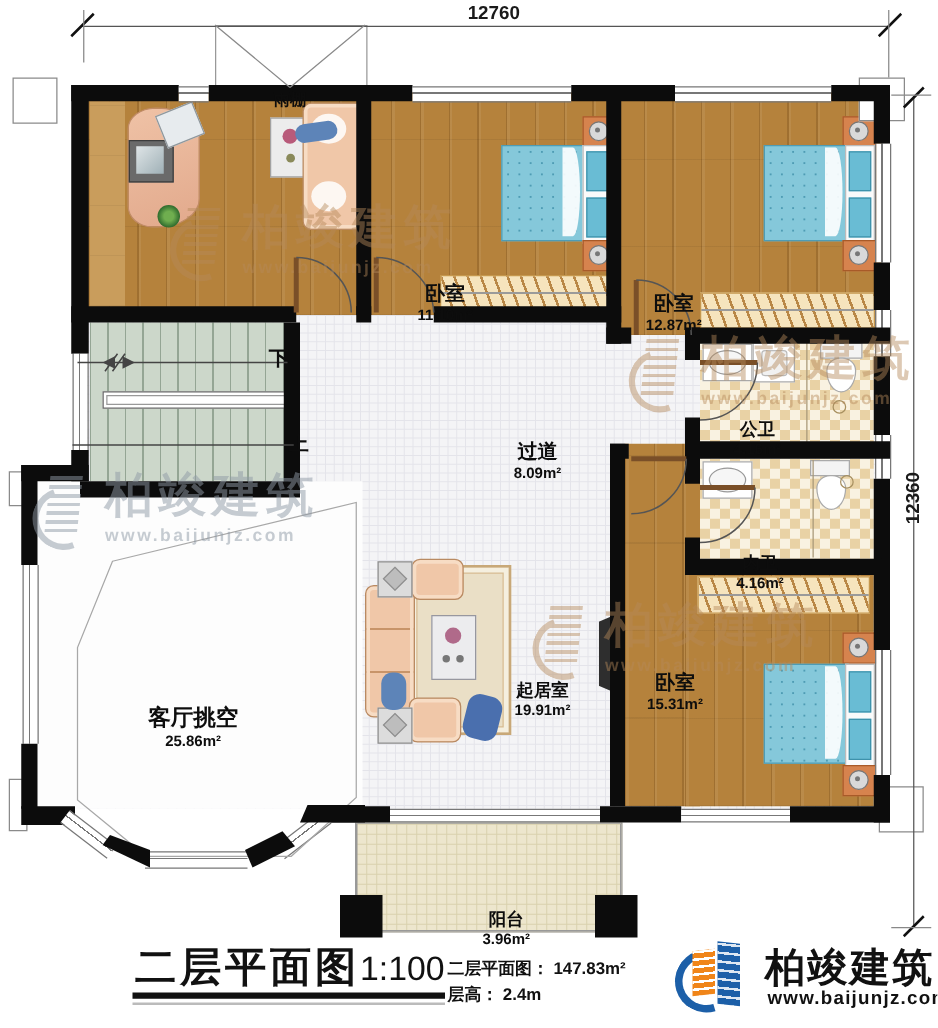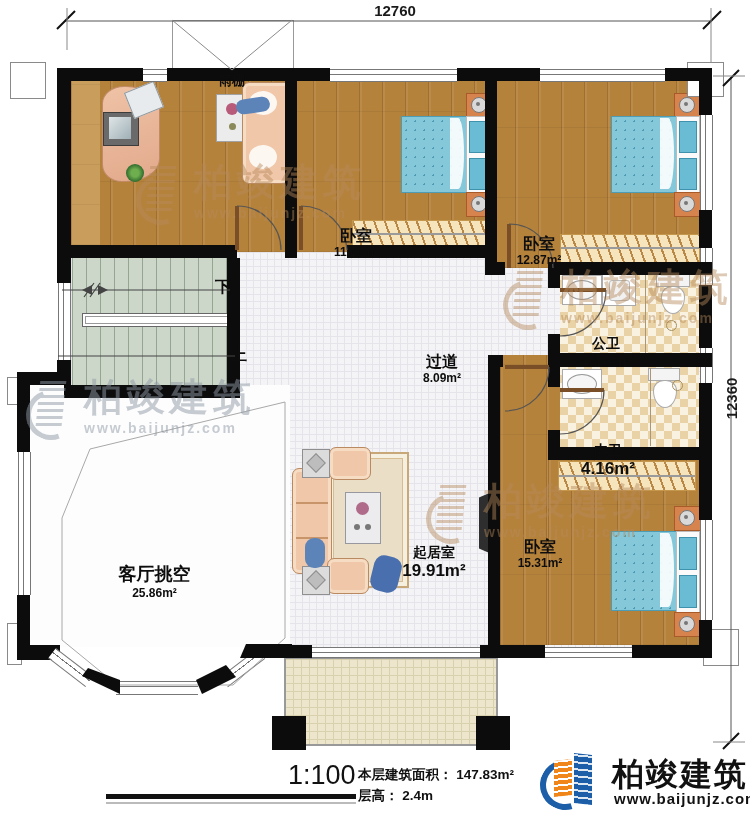--- a/index.html
+++ b/index.html
@@ -43,21 +43,21 @@
   .lamp::after{content:"";position:absolute;left:4px;top:4px;width:4px;height:4px;border-radius:50%;background:#777;}
   .wardrobe{position:absolute;z-index:2;background:#f6e4bd;border:1px solid #c5974d;
         background-image:linear-gradient(to bottom,transparent 46%,#9a9a9a 46%,#9a9a9a 52%,transparent 52%),
         repeating-linear-gradient(70deg,transparent 0 8px,#b98746 8px 10px);}
   .whitebox{position:absolute;z-index:2;background:#fff;border:1px solid #aaa;}
   .rlabel{position:absolute;z-index:7;text-align:center;line-height:1.2;color:#0d0d0d;margin-top:44px;}
   .rname{font-size:16px;font-weight:bold;}
   .rarea{font-size:12px;font-weight:bold;}
   .rlabel.big .rname{font-size:18px;}
   .rlabel.sm .rname{font-size:14px;}
-  .rlabel.sm .rarea{font-size:17px;}
+  .rlabel.sm .rarea{font-size:12px;}
   .dimtext{position:absolute;z-index:7;font-size:15px;font-weight:bold;text-align:center;color:#1a1a1a;}
   .updown{position:absolute;z-index:7;font-size:16px;font-weight:bold;color:#0d0d0d;}
   .wm{position:absolute;z-index:6;display:flex;align-items:center;gap:12px;pointer-events:none;}
   .wm .txt .wm-name{font-size:38px;font-weight:bold;letter-spacing:5px;line-height:1;}
   .wm .txt .wm-url{font-size:14px;font-weight:bold;letter-spacing:2px;margin-top:4px;}
   .wm-tan{color:#b5895a;opacity:0.45;}
   .wm-gray{color:#8f9aa6;opacity:0.5;}
   .wm-logo{width:44px;height:58px;position:relative;flex:none;}
   .wm-logo::before{content:"";position:absolute;left:10px;top:2px;width:26px;height:46px;
         background:repeating-linear-gradient(0deg,currentColor 0 3px,transparent 3px 7px);transform:skewX(-6deg);}
@@ -306,21 +306,21 @@
   </svg>
 
   <div class="rlabel" style="left:296px;top:182px;width:120px;">
     <div class="rname">卧室</div>
       <div class="rarea">11.10m²</div>
   </div>
   <div class="rlabel" style="left:479px;top:190px;width:120px;">
     <div class="rname">卧室</div>
       <div class="rarea">12.87m²</div>
   </div>
-  <div class="rlabel" style="left:402px;top:308px;width:80px;">
+  <div class="rlabel" style="left:390px;top:308px;width:80px;">
     <div class="rname">过道</div>
       <div class="rarea">8.09m²</div>
   </div>
   <div class="rlabel sm" style="left:566px;top:291px;width:80px;">
     <div class="rname">公卫</div>
       <div class="rarea">4.16m²</div>
   </div>
   <div class="rlabel sm" style="left:568px;top:398px;width:80px;">
     <div class="rname">内卫</div>
       <div class="rarea">4.16m²</div>
@@ -329,20 +329,24 @@
     <div class="rname">客厅挑空</div>
       <div class="rarea">25.86m²</div>
   </div>
   <div class="rlabel sm" style="left:394px;top:500px;width:80px;">
     <div class="rname">起居室</div>
       <div class="rarea">19.91m²</div>
   </div>
   <div class="rlabel" style="left:490px;top:493px;width:100px;">
     <div class="rname">卧室</div>
       <div class="rarea">15.31m²</div>
+  </div>
+  <div class="rlabel sm" style="left:355px;top:683px;width:100px;">
+    <div class="rname">阳台</div>
+      <div class="rarea">3.96m²</div>
   </div>
 
   <div class="wm wm-tan" style="left:138px;top:163px;">
     <div class="wm-logo"></div>
     <div class="txt">
         <div class="wm-name">柏竣建筑</div>
         <div class="wm-url">www.baijunjz.com</div>
       </div>
   </div>
   <div class="wm wm-gray" style="left:28px;top:378px;">
@@ -360,24 +364,25 @@
       </div>
   </div>
   <div class="wm wm-tan" style="left:428px;top:482px;">
     <div class="wm-logo"></div>
     <div class="txt">
         <div class="wm-name">柏竣建筑</div>
         <div class="wm-url">www.baijunjz.com</div>
       </div>
   </div>
 
+  <div class="tb-title" style="left:108px;top:752px;">二层平面图</div>
   <div class="abs" style="left:106px;top:794px;width:250px;height:5px;background:#111;z-index:7;"></div>
   <div class="abs" style="left:106px;top:802px;width:250px;height:2px;background:#bbb;z-index:7;"></div>
   <div class="tb-scale" style="left:288px;top:760px;">1:100</div>
-  <div class="tb-small" style="left:358px;top:766px;">本层建筑面积： 147.83m²</div>
+  <div class="tb-small" style="left:358px;top:766px;">二层平面图： 147.83m²</div>
   <div class="tb-small" style="left:358px;top:787px;">层高： 2.4m</div>
 
   <div class="abs" style="left:540px;top:752px;width:64px;height:62px;z-index:7;">
     <div style="position:absolute;left:0;top:8px;width:50px;height:50px;border:6px solid #1c5fa8;border-top-color:transparent;border-right-color:transparent;border-radius:50%;transform:rotate(28deg);box-sizing:border-box;"></div>
     <div style="position:absolute;left:14px;top:8px;width:18px;height:36px;background:#f08519;transform:skewY(-6deg);background-image:repeating-linear-gradient(0deg,transparent 0 4px,#fff 4px 6px);"></div>
     <div style="position:absolute;left:34px;top:2px;width:18px;height:50px;background:#1c5fa8;transform:skewY(6deg);background-image:repeating-linear-gradient(0deg,transparent 0 5px,rgba(255,255,255,.85) 5px 7px);"></div>
   </div>
   <div class="brand-name" style="left:612px;top:753px;">柏竣建筑</div>
   <div class="brand-url" style="left:614px;top:790px;">www.baijunjz.com</div>
 

